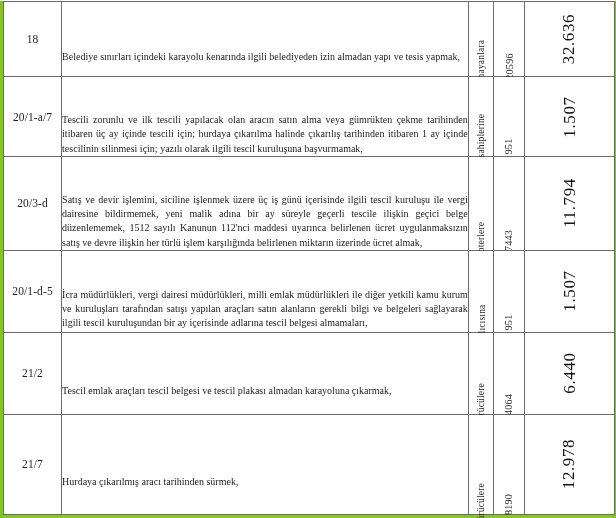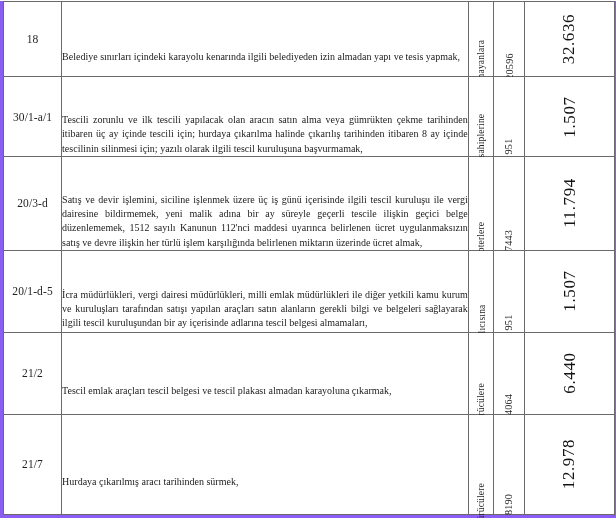--- a/index.html
+++ b/index.html
@@ -13,21 +13,21 @@
     overflow: hidden;
     font-family: "Liberation Serif", serif;
     color: #1c1c1c;
   }
 
   
   .scan {
     position: relative;
     width: 616px;
     height: 518px;
-    background: #8b5cf6;
+    background: #84cc16;
   }
 
   
   table.penalty-table {
     border-collapse: collapse;
     table-layout: fixed;
     width: 612px;
     margin-left: 3px;
     margin-top: 1px;
   }
@@ -160,24 +160,24 @@
         </td>
         <td class="vert-cell amount-value anchor-center">
           <div class="vert-inner">
               <span class="vert-text">32.636</span>
             </div>
         </td>
       </tr>
 
       <tr style="height:80px">
         <td class="article-cell">
-          <span>30/1-a/1</span>
-        </td>
-        <td class="desc-cell">
-          <div class="desc-text">Tescili zorunlu ve ilk tescili yapılacak olan aracın satın alma veya gümrükten çekme tarihinden itibaren  üç ay içinde  tescili  için; hurdaya  çıkarılma halinde çıkarılış tarihinden itibaren 8  ay içinde  tescilinin  silinmesi  için;  yazılı  olarak ilgili tescil kuruluşuna başvurmamak,</div>
+          <span>20/1-a/7</span>
+        </td>
+        <td class="desc-cell">
+          <div class="desc-text">Tescili zorunlu ve ilk tescili yapılacak olan aracın satın alma veya gümrükten çekme tarihinden itibaren  üç ay içinde  tescili  için; hurdaya  çıkarılma halinde çıkarılış tarihinden itibaren 1  ay içinde  tescilinin  silinmesi  için;  yazılı  olarak ilgili tescil kuruluşuna başvurmamak,</div>
         </td>
         <td class="vert-cell target-label anchor-bottom">
           <div class="vert-inner">
               <span class="vert-text">Araç sahiplerine</span>
             </div>
         </td>
         <td class="vert-cell count-value anchor-bottom">
           <div class="vert-inner">
               <span class="vert-text">951</span>
             </div>

